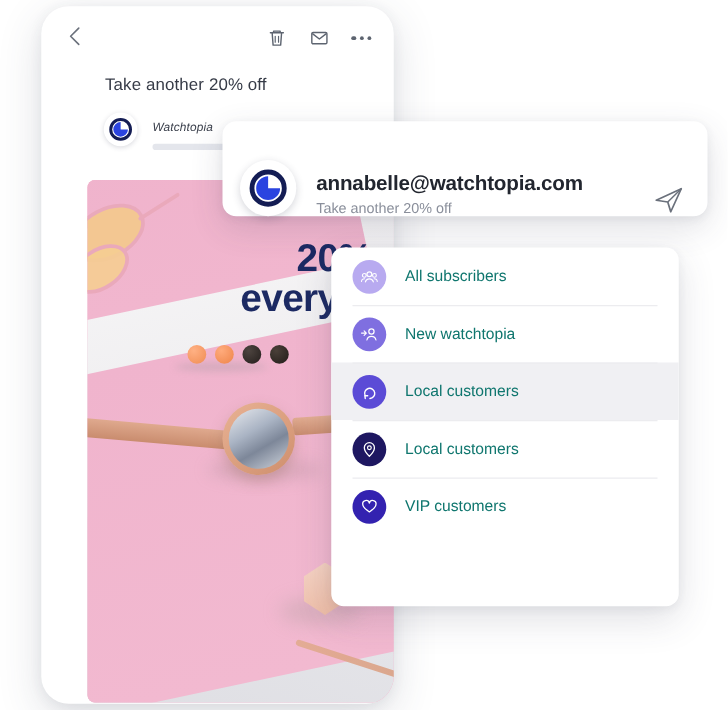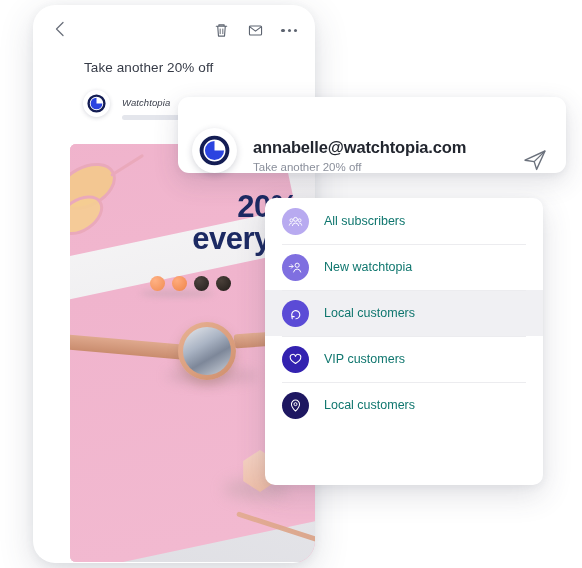--- a/index.html
+++ b/index.html
@@ -366,33 +366,33 @@
         <svg viewBox="0 0 20 20" width="15" height="15">
           <path d="M5.4 13.8 a5.4 5.4 0 1 1 5.2 3.2" fill="none" stroke="#fff" stroke-width="1.5" stroke-linecap="round"></path>
           <path d="M8.2 14.2 L5.2 14 L5.6 17" fill="none" stroke="#fff" stroke-width="1.5" stroke-linecap="round" stroke-linejoin="round"></path>
         </svg>
       </span>
       <span class="row-label">Local customers</span>
     </div>
 
     <div class="row">
       <span class="sep"></span>
-      <span class="row-ic" style="background:#3322b0">
-        <svg viewBox="0 0 20 20" width="15" height="15">
-          <path d="M10 15.4 C4.4 11.6 3 9.4 3 7.5 A3.4 3.4 0 0 1 10 6 A3.4 3.4 0 0 1 17 7.5 C17 9.4 15.6 11.6 10 15.4 Z" fill="none" stroke="#fff" stroke-width="1.4" stroke-linejoin="round"></path>
-        </svg>
-      </span>
-      <span class="row-label">VIP customers</span>
+      <span class="row-ic" style="background:#1e1761">
+        <svg viewBox="0 0 20 20" width="15" height="15">
+          <path d="M10 17.4 C10 17.4 15.4 12 15.4 8.2 A5.4 5.4 0 1 0 4.6 8.2 C4.6 12 10 17.4 10 17.4 Z" fill="none" stroke="#fff" stroke-width="1.4" stroke-linejoin="round"></path>
+          <circle cx="10" cy="8.2" r="2" fill="none" stroke="#fff" stroke-width="1.3"></circle>
+        </svg>
+      </span>
+      <span class="row-label">Local customers</span>
     </div>
 
     <div class="row">
       <span class="sep"></span>
-      <span class="row-ic" style="background:#1e1761">
-        <svg viewBox="0 0 20 20" width="15" height="15">
-          <path d="M10 17.4 C10 17.4 15.4 12 15.4 8.2 A5.4 5.4 0 1 0 4.6 8.2 C4.6 12 10 17.4 10 17.4 Z" fill="none" stroke="#fff" stroke-width="1.4" stroke-linejoin="round"></path>
-          <circle cx="10" cy="8.2" r="2" fill="none" stroke="#fff" stroke-width="1.3"></circle>
-        </svg>
-      </span>
-      <span class="row-label">Local customers</span>
+      <span class="row-ic" style="background:#3322b0">
+        <svg viewBox="0 0 20 20" width="15" height="15">
+          <path d="M10 15.4 C4.4 11.6 3 9.4 3 7.5 A3.4 3.4 0 0 1 10 6 A3.4 3.4 0 0 1 17 7.5 C17 9.4 15.6 11.6 10 15.4 Z" fill="none" stroke="#fff" stroke-width="1.4" stroke-linejoin="round"></path>
+        </svg>
+      </span>
+      <span class="row-label">VIP customers</span>
     </div>
   </div>
 
 </div>
 
 </body></html>

